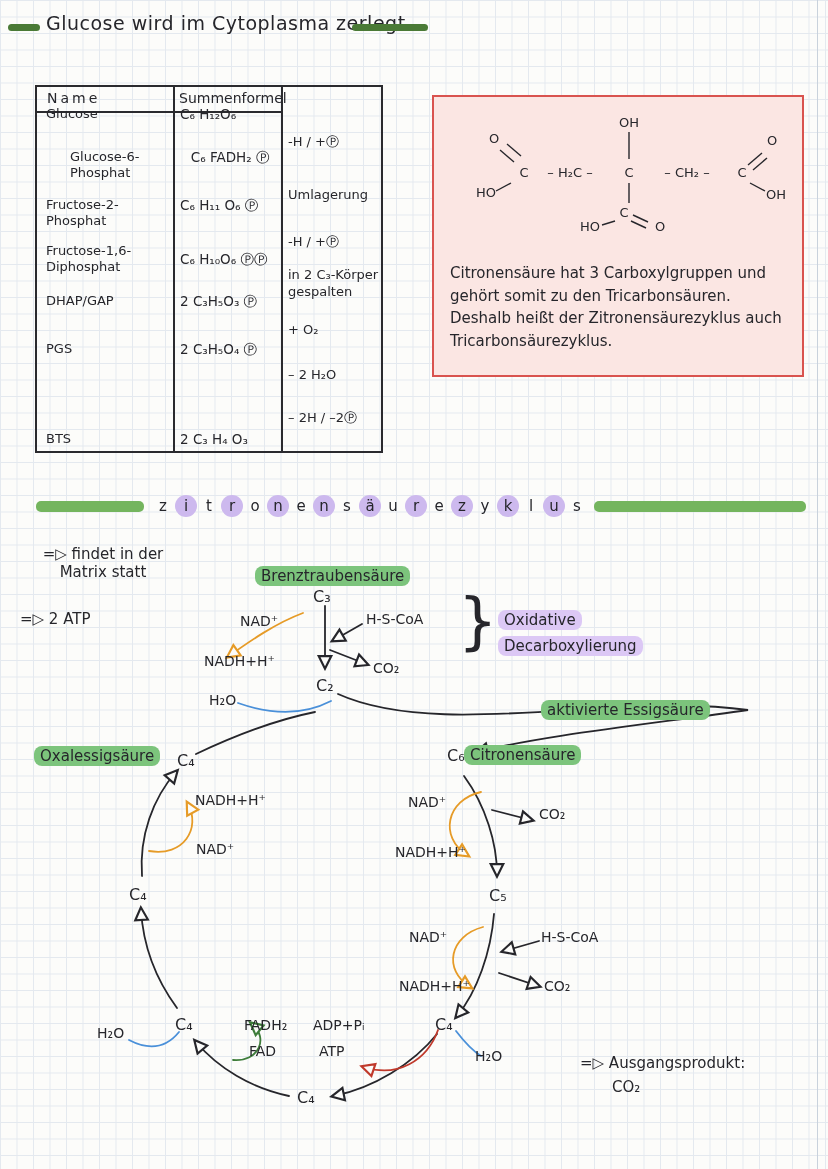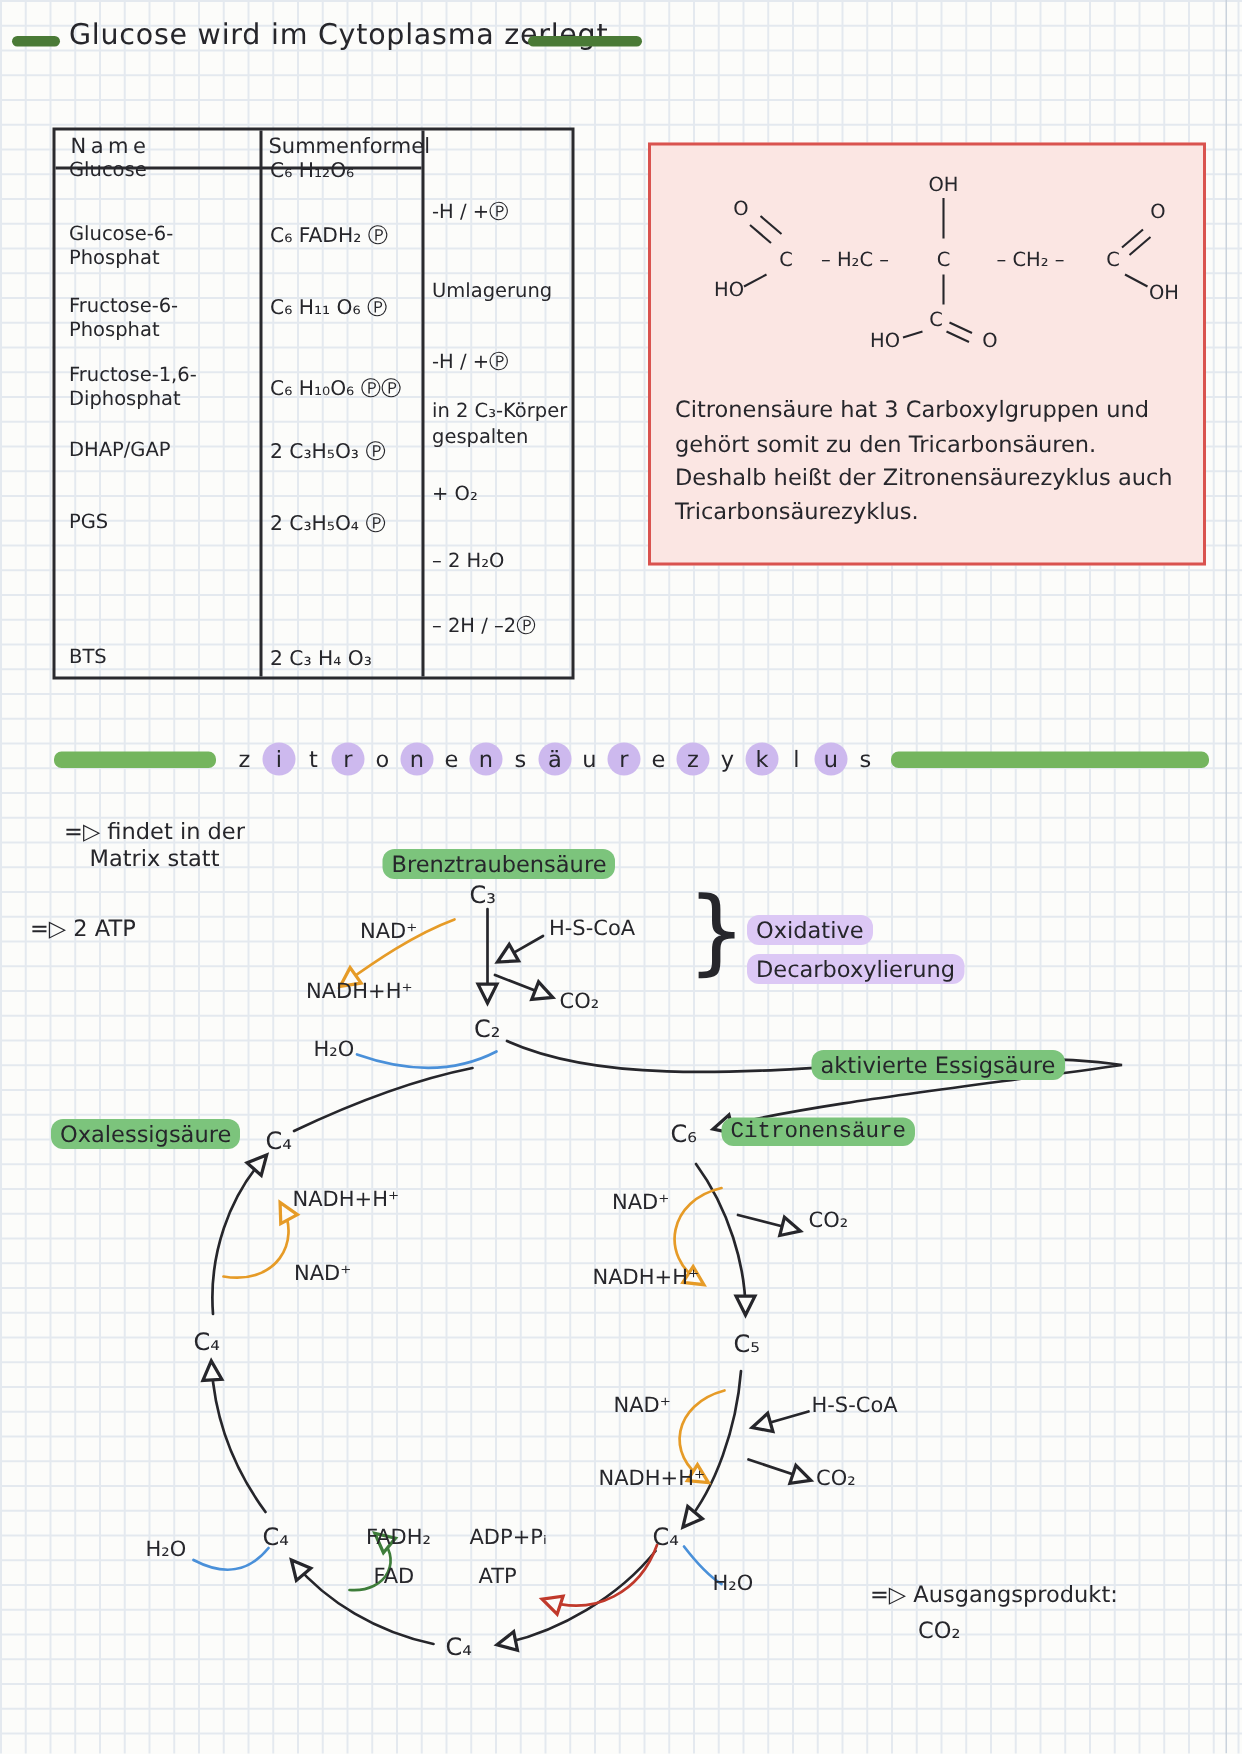--- a/index.html
+++ b/index.html
@@ -105,26 +105,26 @@
     <div class="v" style="left:136px;"></div>
     <div class="v" style="left:244px;"></div>
     <div class="h"></div>
     <div class="th th-name" style="left:10px; top:3px;">Name</div>
     <div class="th" style="left:142px; top:3px;">Summenformel</div>
 
     <div class="trow" style="top:19px;justify-content:flex-end;">
       <span class="tn">Glucose</span>
       <span class="tf">C₆ H₁₂O₆</span>
     </div>
-    <div class="trow" style="top:62px;">
+    <div class="trow" style="top:62px;padding-left:24px;">
       <span class="tn">Glucose-6-Phosphat</span>
       <span class="tf">C₆ FADH₂ Ⓟ</span>
     </div>
     <div class="trow" style="top:110px;">
-      <span class="tn">Fructose-6-Phosphat</span>
+      <span class="tn">Fructose-2-Phosphat</span>
       <span class="tf">C₆ H₁₁ O₆ Ⓟ</span>
     </div>
     <div class="trow" style="top:156px;align-items:center;">
       <span class="tn">Fructose-1,6-Diphosphat</span>
       <span class="tf">C₆ H₁₀O₆ ⓅⓅ</span>
     </div>
     <div class="trow" style="top:206px;justify-content:flex-end;">
       <span class="tn">DHAP/GAP</span>
       <span class="tf">2 C₃H₅O₃ Ⓟ</span>
     </div>
@@ -194,21 +194,21 @@
   <div class="brace" style="left:458px; top:590px;">}</div>
   <div class="lbl hl-p" style="left:498px; top:610px;">Oxidative</div>
   <div class="lbl hl-p" style="left:498px; top:636px;">Decarboxylierung</div>
   <div class="lbl cnode" style="left:316px; top:676px;">C₂</div>
   <div class="lbl" style="left:209px; top:692px;">H₂O</div>
   <div class="lbl hl-g" style="left:541px; top:700px;">aktivierte Essigsäure</div>
 
   <div class="lbl hl-g" style="left:34px; top:746px;">Oxalessigsäure</div>
   <div class="lbl cnode" style="left:177px; top:751px;">C₄</div>
   <div class="lbl cnode" style="left:447px; top:746px;">C₆</div>
-  <div class="lbl hl-g" style="left:481px; top:745px;font-family:Liberation Mono, monospace;">Citronensäure</div>
+  <div class="lbl hl-g" style="left:464px; top:745px;">Citronensäure</div>
 
   <div class="lbl" style="left:195px; top:792px;">NADH+H⁺</div>
   <div class="lbl" style="left:196px; top:841px;">NAD⁺</div>
   <div class="lbl" style="left:408px; top:794px;">NAD⁺</div>
   <div class="lbl" style="left:539px; top:806px;">CO₂</div>
   <div class="lbl" style="left:395px; top:844px;">NADH+H⁺</div>
 
   <div class="lbl cnode" style="left:129px; top:885px;">C₄</div>
   <div class="lbl cnode" style="left:489px; top:886px;">C₅</div>
 

